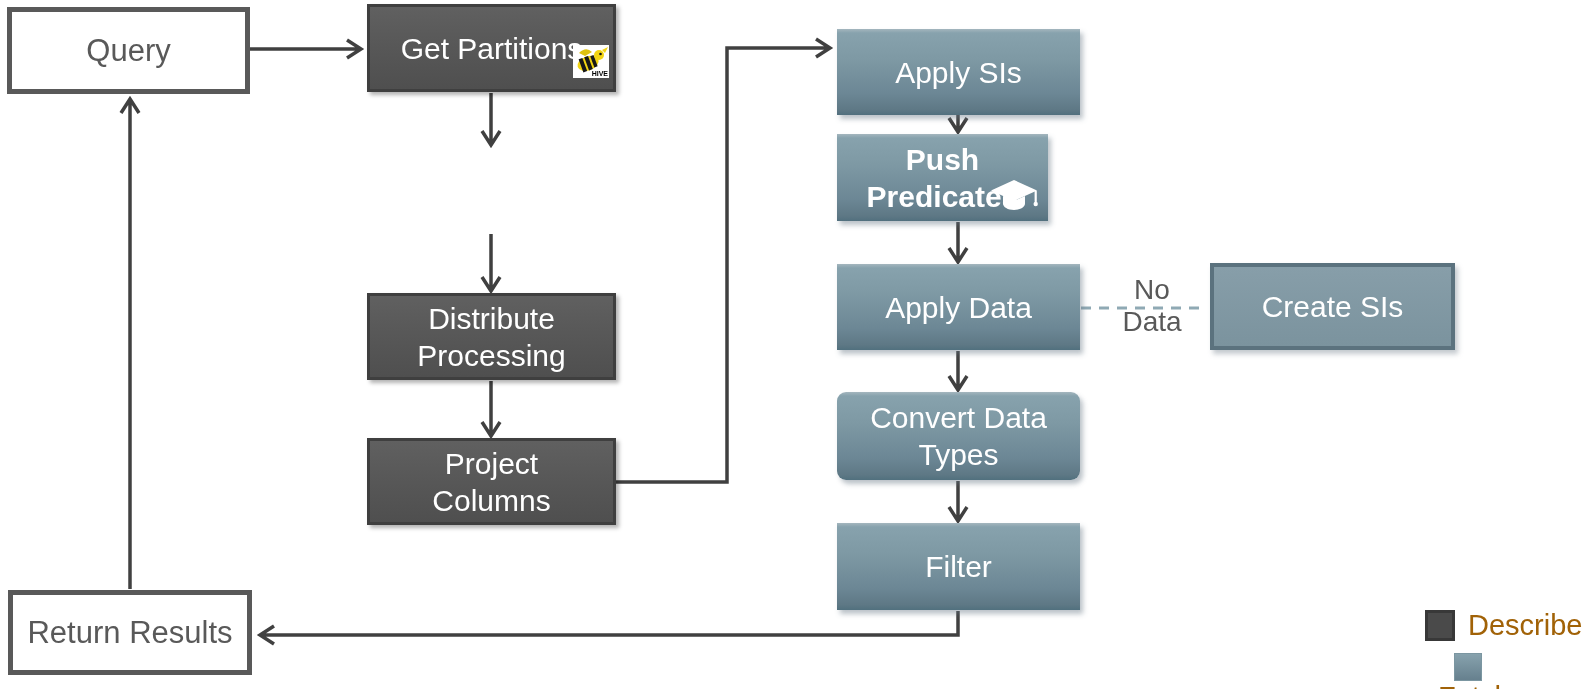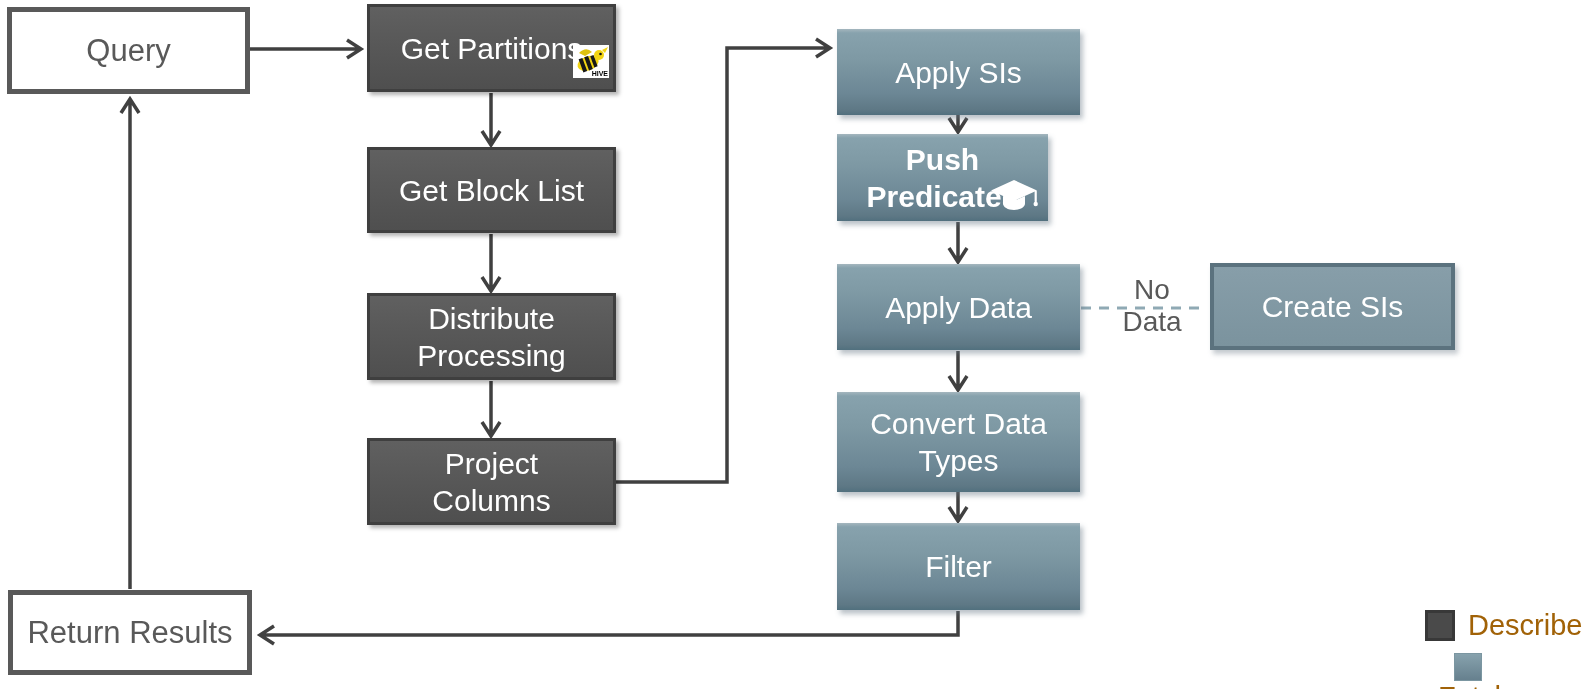--- a/index.html
+++ b/index.html
@@ -81,23 +81,20 @@
         </g>
         <circle cx="26" cy="10" r="5" fill="#f2d413"></circle>
         <circle cx="27.5" cy="9" r="1.3" fill="#111111"></circle>
         <path d="M29 5 L35 2 L32 8 Z" fill="#f2d413"></path>
         <path d="M6 8 Q13 1 19 7 L12 11 Z" fill="#dfc20f"></path>
         <text x="35" y="31" font-size="7" font-weight="bold" text-anchor="end" fill="#000000" font-family="'Liberation Sans',sans-serif">HIVE</text>
       </svg>
     </span>
   </div>
 
-  <div class="node describe" style="left:367px;top:147px;width:249px;height:86px;">
-    <span>Get Block List</span>
-  </div>
 
   <div class="node describe" style="left:367px;top:293px;width:249px;height:87px;">
     <span>Distribute
 Processing</span>
   </div>
 
   <div class="node describe" style="left:367px;top:438px;width:249px;height:87px;">
     <span>Project
 Columns</span>
   </div>
@@ -116,21 +113,21 @@
         <rect x="44.6" y="11.5" width="2.2" height="12" rx="1.1" fill="#ffffff"></rect>
         <circle cx="45.7" cy="25" r="2.2" fill="#ffffff"></circle>
       </svg>
     </span>
   </div>
 
   <div class="node fetch" style="left:837px;top:264px;width:243px;height:86px;">
     <span>Apply Data</span>
   </div>
 
-  <div class="node fetch" style="left:837px;top:392px;width:243px;height:100px;">
+  <div class="node fetch" style="left:837px;top:392px;width:243px;height:88px;border-radius:9px;">
     <span>Convert Data
 Types</span>
   </div>
 
   <div class="node fetch" style="left:837px;top:523px;width:243px;height:87px;">
     <span>Filter</span>
   </div>
 
   <div class="node fetch-outline" style="left:1210px;top:263px;width:245px;height:87px;">
     <span>Create SIs</span>

